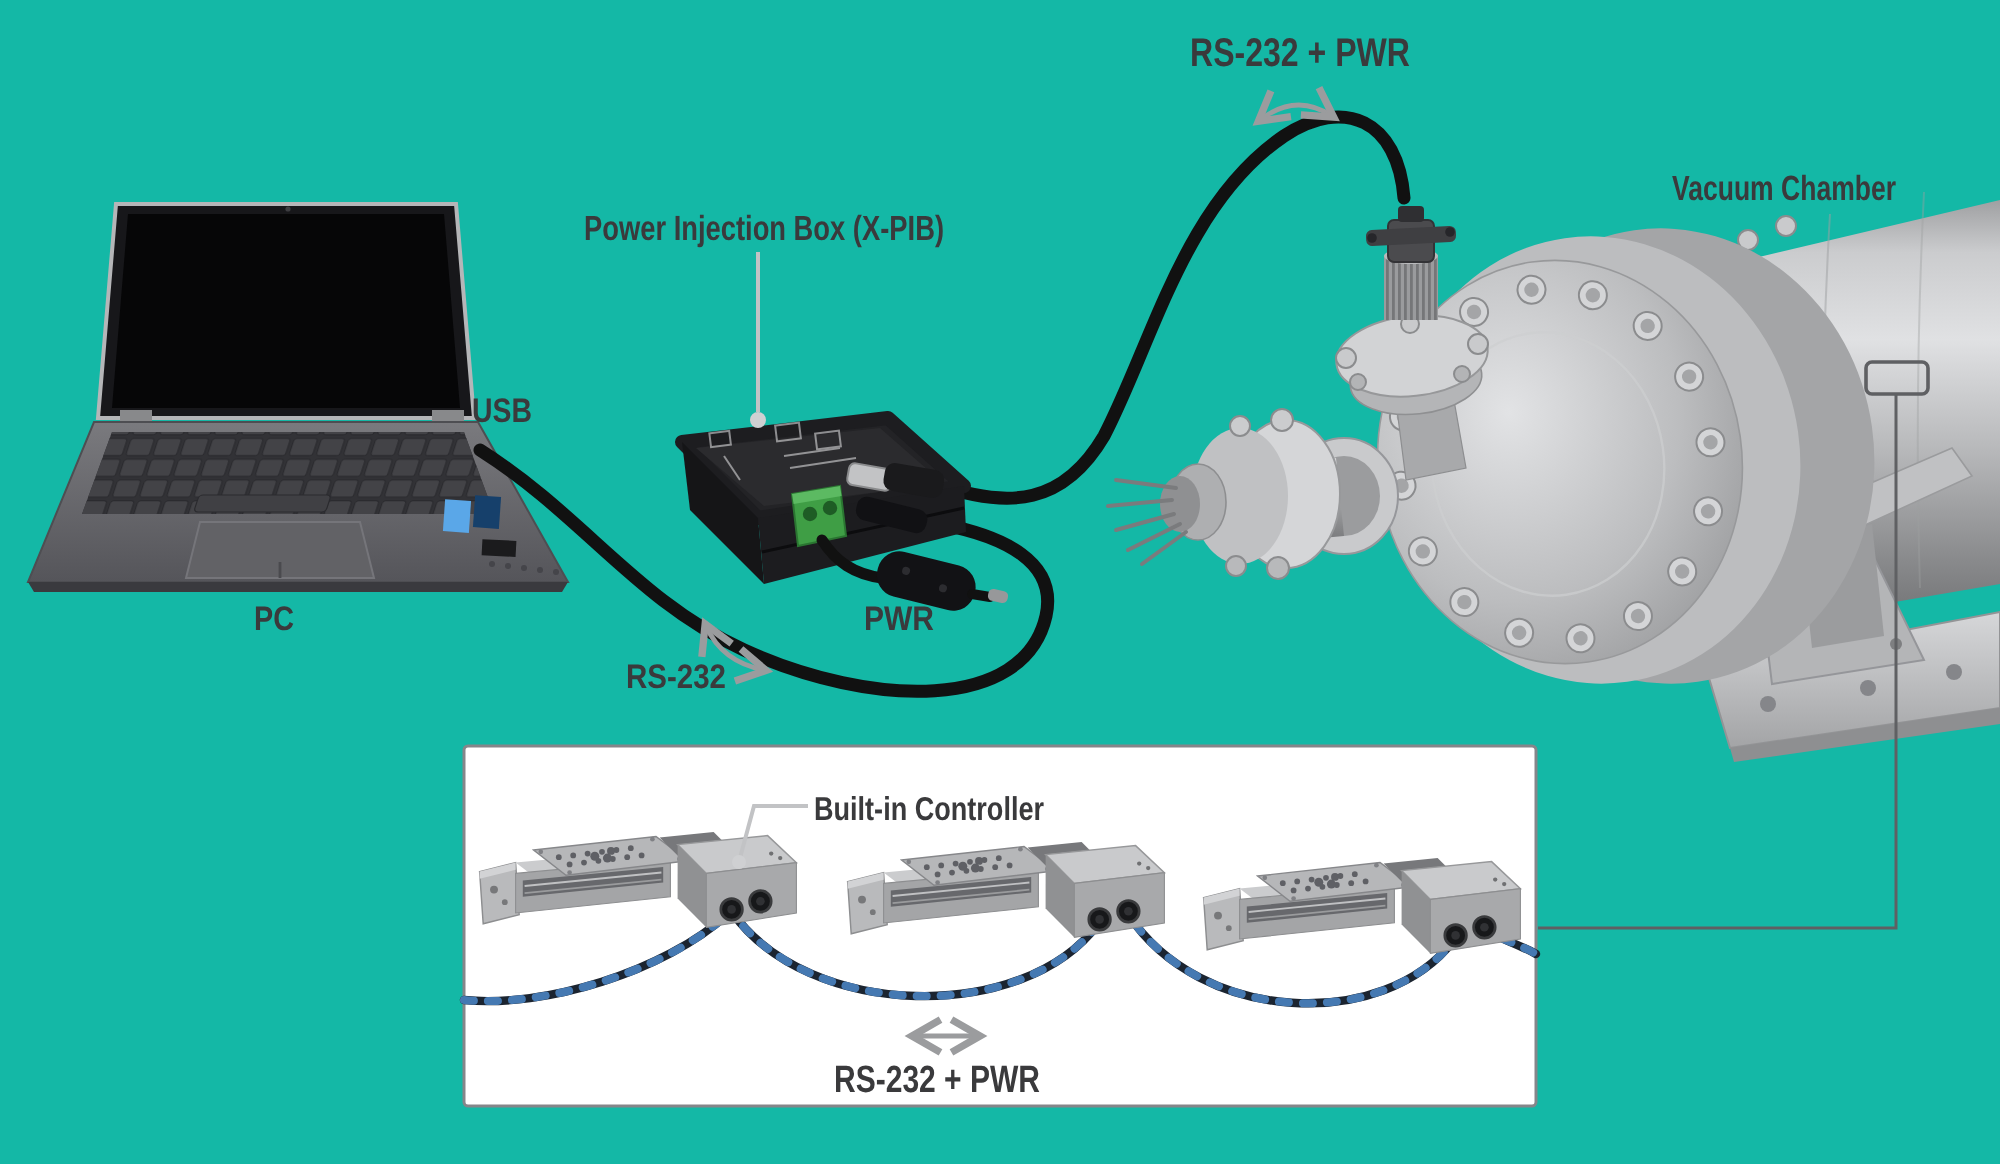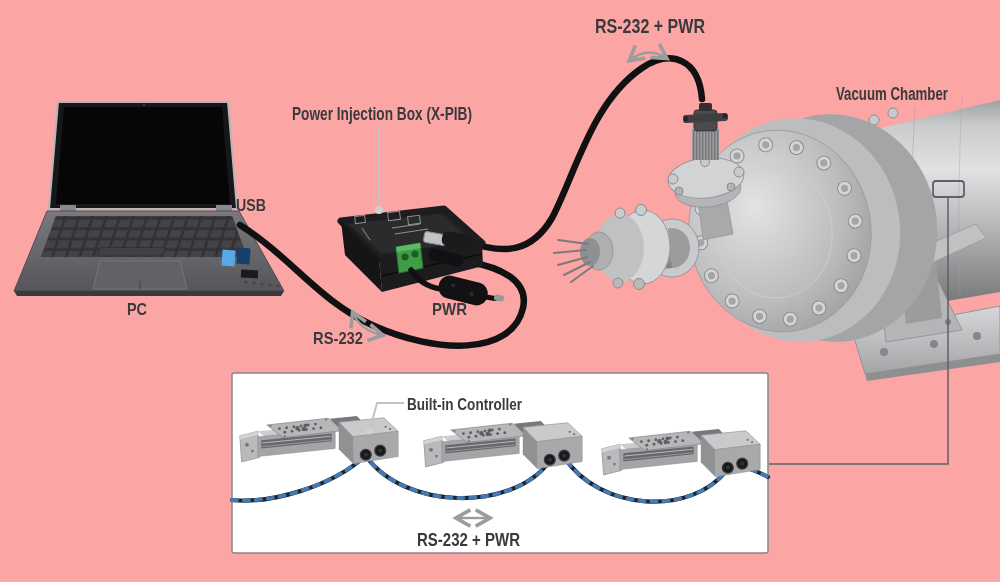--- a/index.html
+++ b/index.html
@@ -1,16 +1,16 @@
 <!DOCTYPE html>
 <html><head>
 <meta charset="utf-8">
 <style>
   html,body{margin:0;padding:0;background:#fff;}
-  #canvas{position:relative;width:1000px;height:582px;background:#fca5a5;overflow:hidden;
+  #canvas{position:relative;width:1000px;height:582px;background:#14b8a6;overflow:hidden;
           font-family:"Liberation Sans",sans-serif;}
   svg{position:absolute;left:0;top:0;}
   text.lbl{font-family:"Liberation Sans",sans-serif;font-weight:bold;fill:#3a3a3c;}
 </style>
 </head>
 <body>
 
 <div id="canvas">
 <svg width="1000" height="582" viewBox="0 0 1000 582">
   <defs>

